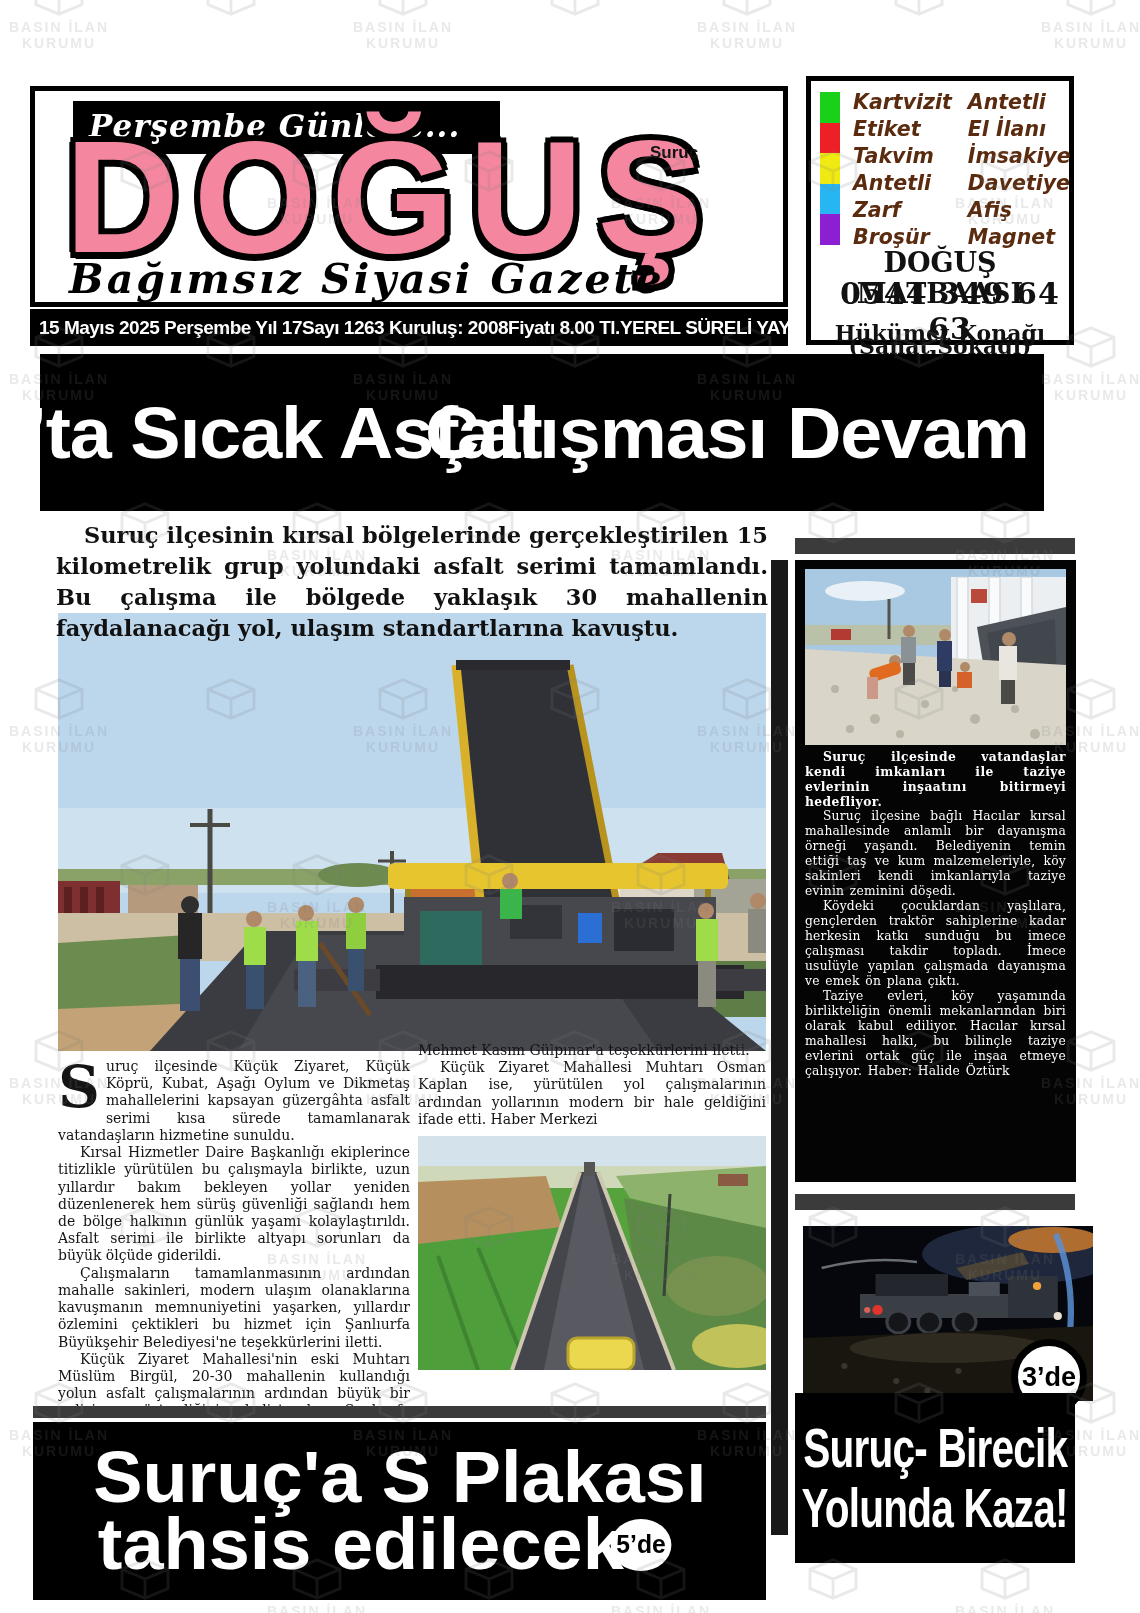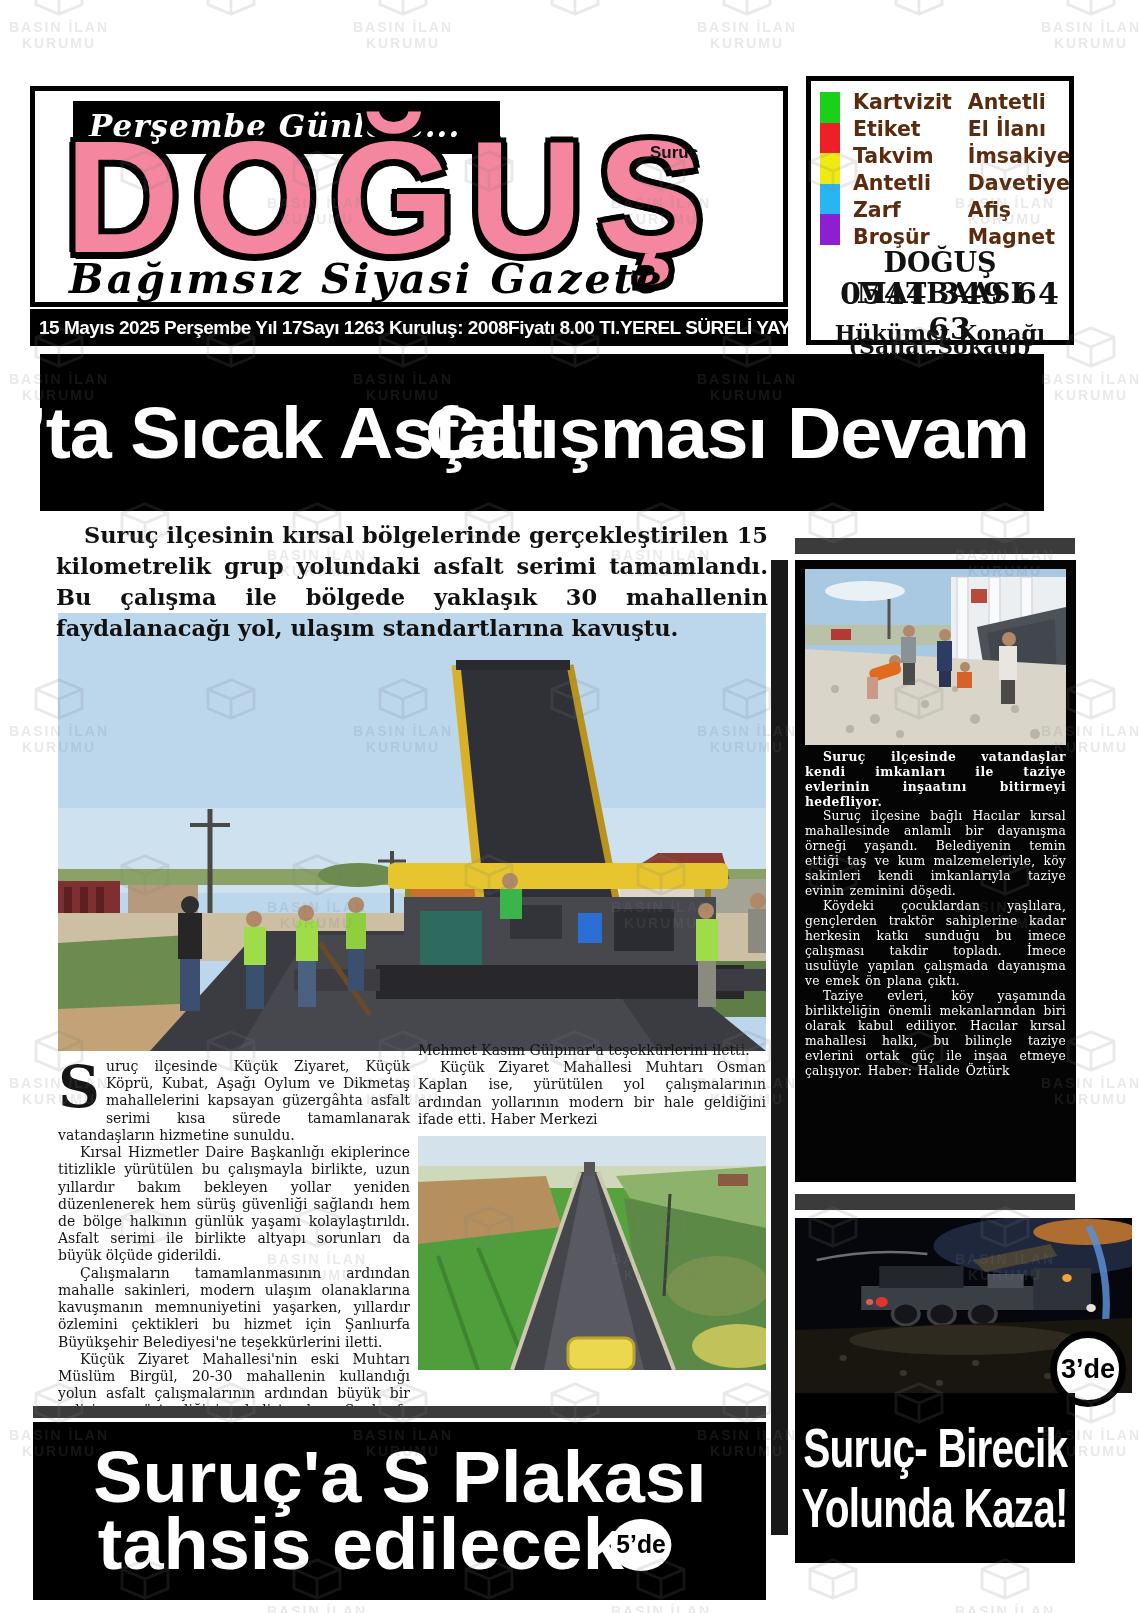--- a/index.html
+++ b/index.html
@@ -30,21 +30,21 @@
   .dateline{position:absolute;left:30px;top:309px;width:758px;height:37px;background:#000;color:#fff;
             display:flex;align-items:center;justify-content:space-between;padding:0 9px;z-index:10;
             font:700 19px "Liberation Sans",sans-serif;letter-spacing:-.5px;white-space:nowrap;}
 
   
   .services{position:absolute;left:806px;top:76px;width:268px;height:269px;border:5px solid #000;background:#fff;z-index:10;}
   .strip{position:absolute;left:9px;top:11px;width:20px;height:153px;display:flex;flex-direction:column;}
   .strip i{flex:1;}
   .svc-cols{position:absolute;left:42px;top:8px;display:flex;gap:16px;color:var(--services-brown);
             font:700 20.5px/1.32 "DejaVu Sans",sans-serif;}
-  .svc-cols div span{display:block;}
+  .svc-cols div span{display:block;font-style:italic;}
   .shop-name{position:absolute;top:166px;width:100%;text-align:center;font:700 27px "DejaVu Serif",serif;color:#111;}
   .shop-phone{position:absolute;top:195px;width:100%;text-align:center;font:700 30px "DejaVu Serif",serif;color:#111;letter-spacing:1px;padding-left:20px;}
   .shop-addr1{position:absolute;top:239px;width:100%;text-align:center;font:700 22px "DejaVu Serif",serif;color:#111;}
   .shop-addr2{position:absolute;top:252px;width:100%;text-align:center;font:700 22px "DejaVu Serif",serif;color:#111;}
 
   
   .main-headline{position:absolute;left:40px;top:354px;width:1004px;height:157px;background:#000;color:#fff;
                  z-index:10;display:flex;justify-content:center;align-items:center;gap:4px;}
   .main-headline div{font:900 64px/1 "Liberation Sans",sans-serif;white-space:nowrap;
                      transform:scale(1.18,1.12);letter-spacing:-1px;}
@@ -82,21 +82,21 @@
                 z-index:10;padding:9px 10px 6px;}
   .photo-taziye{width:261px;height:176px;margin:0 0 4px;}
   .side-headline{margin:2px 0 6px;display:flex;flex-direction:column;align-items:center;gap:2px;}
   .side-headline div{font:900 33px/1.02 "Liberation Sans",sans-serif;white-space:nowrap;
                      transform:scale(0.82,1.06);letter-spacing:-1px;}
   .side-article p{margin:0;font:400 12.3px/1.22 "DejaVu Serif",serif;text-align:justify;text-indent:18px;
                   letter-spacing:.2px;word-spacing:1.5px;}
   .side-article p.intro{font-weight:700;letter-spacing:.4px;}
 
   .bar-rm{left:795px;top:1194px;width:280px;height:16px;}
-  .photo-crash{position:absolute;left:795px;top:1218px;width:337px;height:175px;margin:0;z-index:10;}
+  .photo-crash{position:absolute;left:795px;top:1218px;width:290px;height:175px;margin:8px;z-index:10;}
   .badge-3de{position:absolute;right:6px;bottom:-14px;width:76px;height:76px;border-radius:50%;background:#fff;
              border:7px solid #000;color:#000;display:flex;align-items:center;justify-content:center;
              font:800 27px "Liberation Sans",sans-serif;z-index:12;}
   .caption-box{position:absolute;left:795px;top:1393px;width:280px;height:170px;background:#000;color:#fff;z-index:11;
                display:flex;flex-direction:column;justify-content:center;align-items:center;gap:8px;}
   .caption-box div{font:900 52px/1 "Liberation Sans",sans-serif;white-space:nowrap;
                    transform:scale(0.78,1.08);letter-spacing:-1px;}
 </style>
 </head>
 <body>

